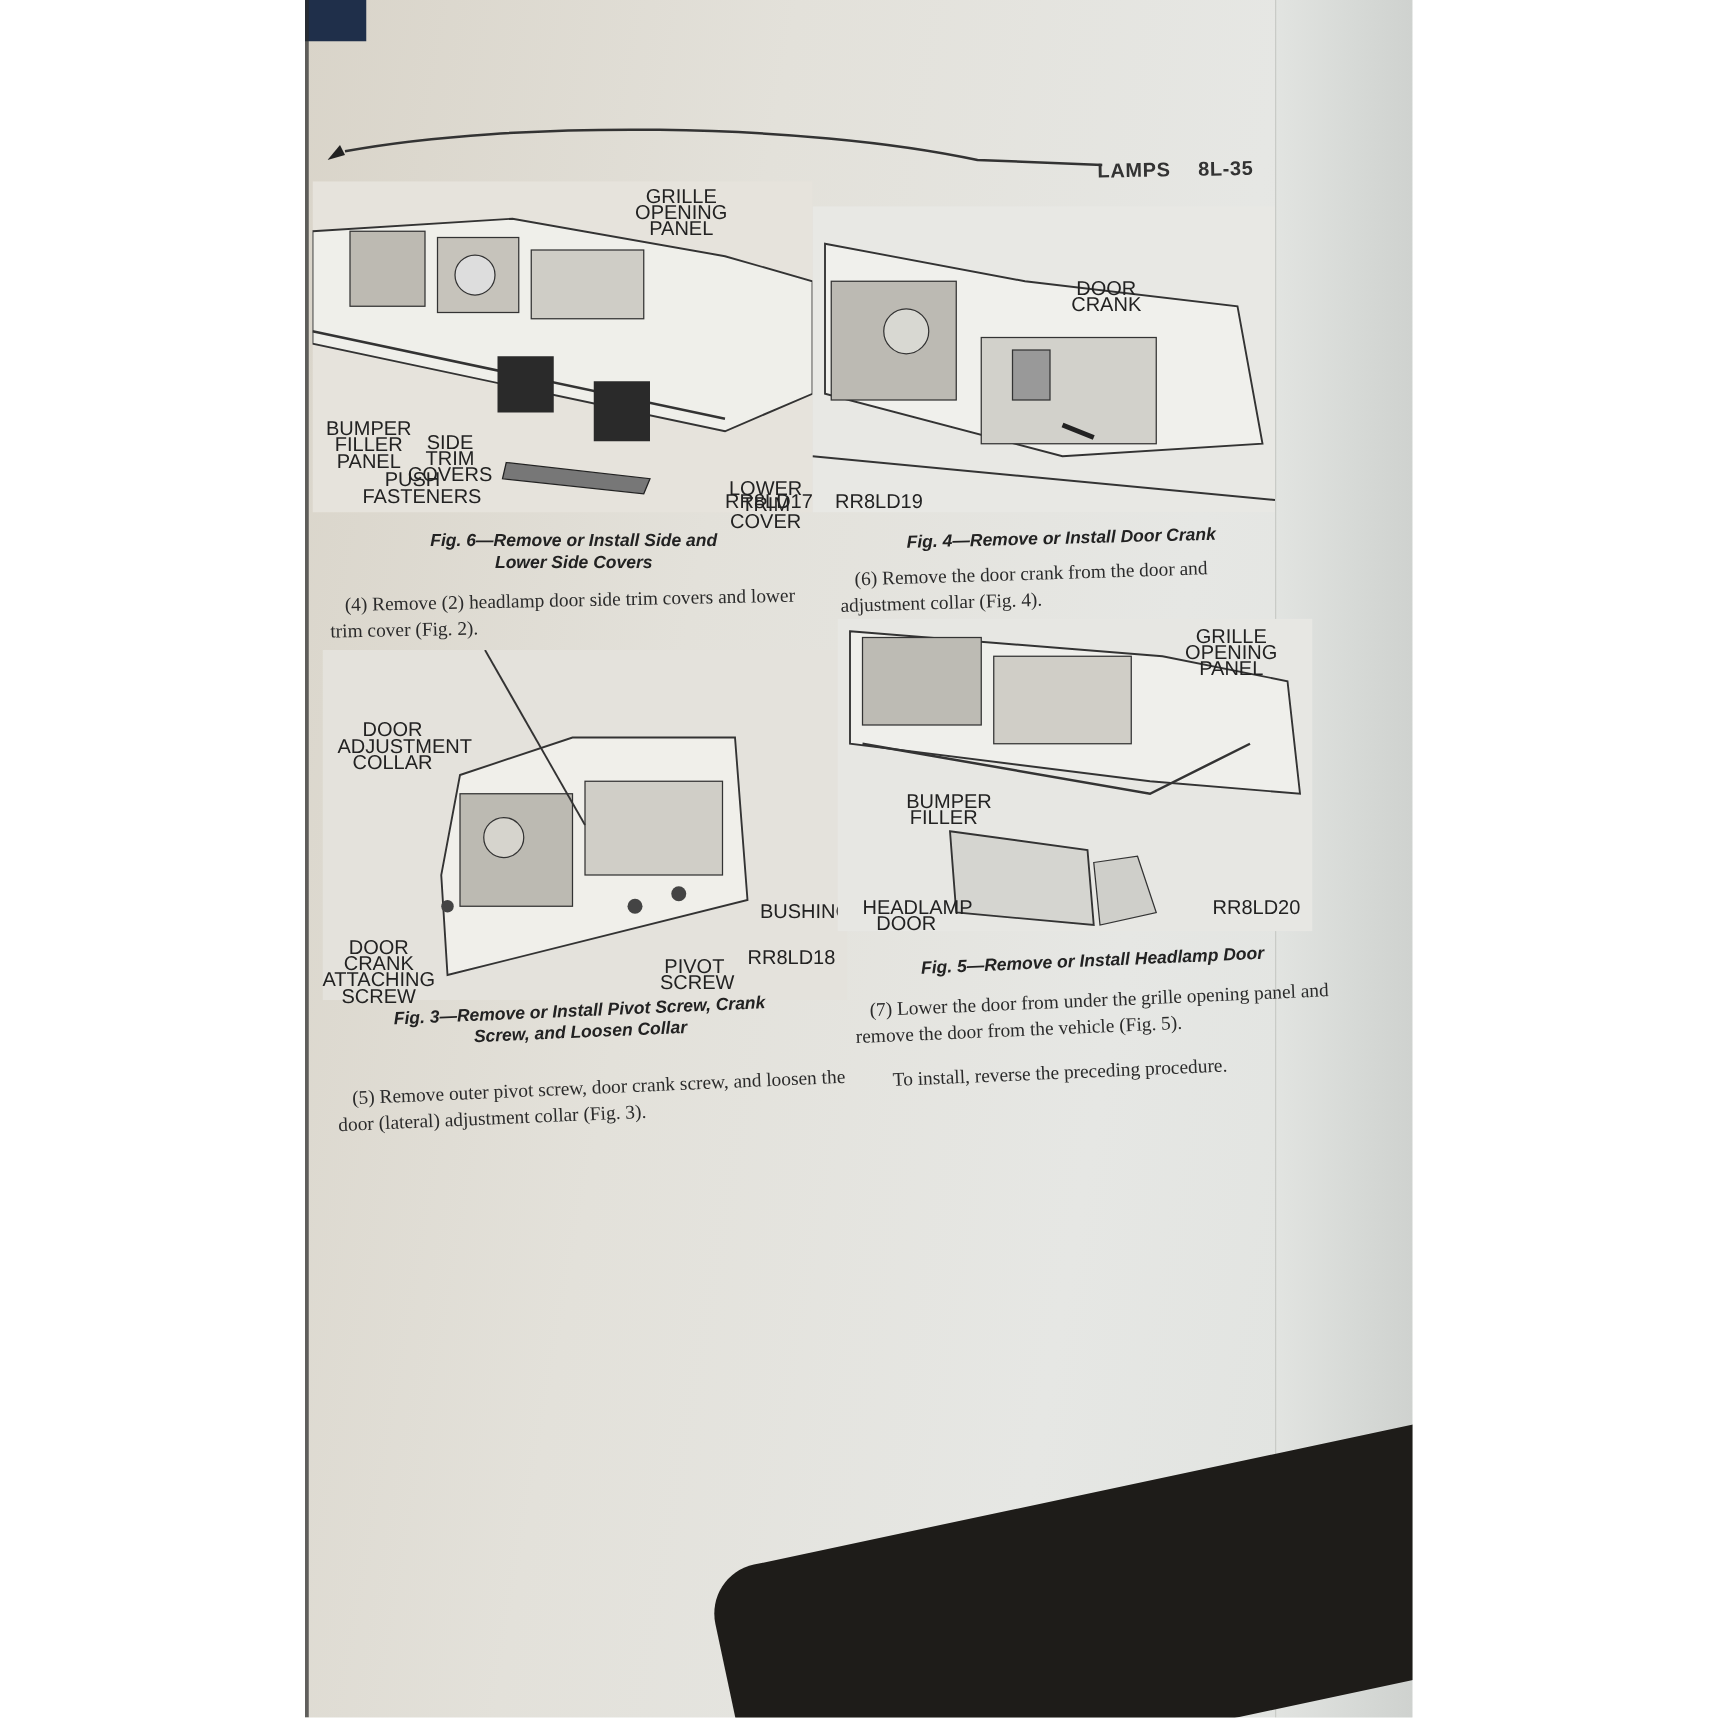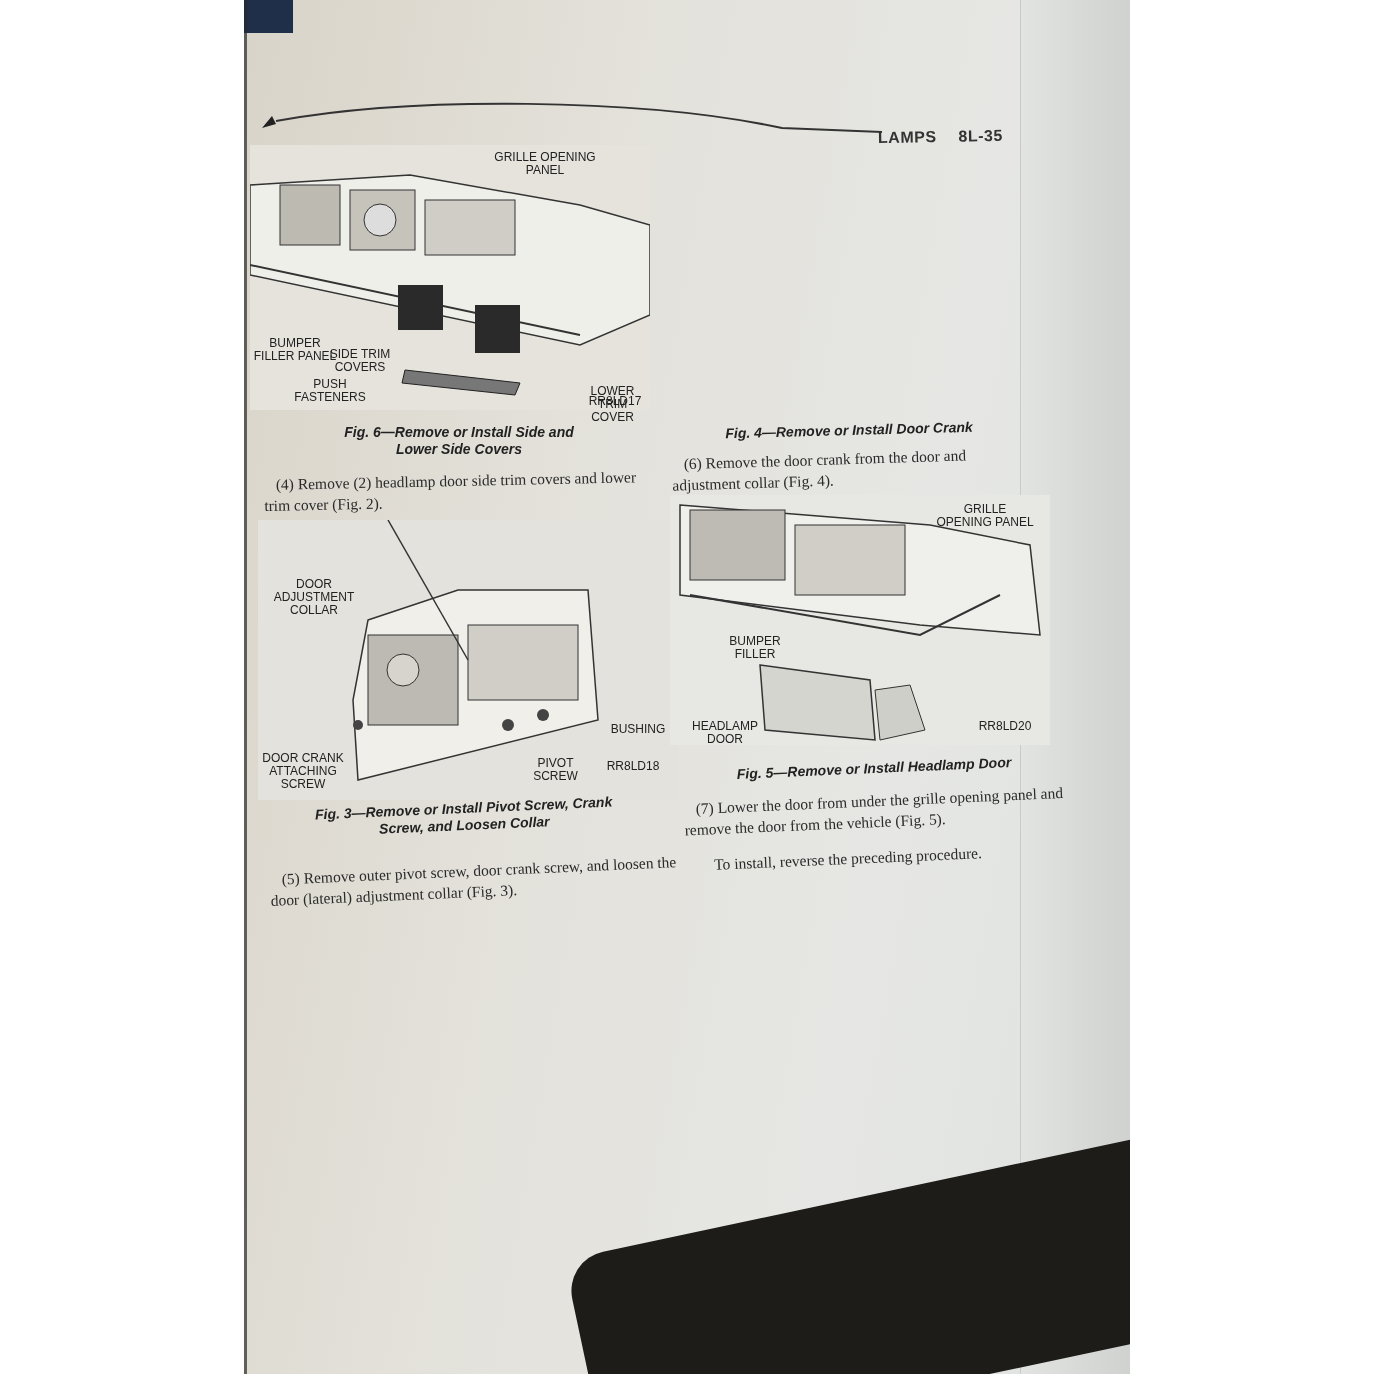--- a/index.html
+++ b/index.html
@@ -15,21 +15,21 @@
   .dark-bottom { position:absolute; left:320px; top:1260px; width:700px; height:200px; background:#1e1c19;
                  transform:rotate(-12deg); transform-origin:left top; border-radius:40px 0 0 0; }
 
   .header-rule { position:absolute; left:18px; top:88px; width:620px; height:60px; }
   .running-head { position:absolute; left:634px; top:128px; font-family:"Liberation Sans", sans-serif;
                   font-weight:bold; font-size:16px; color:#333; letter-spacing:.5px; transform:rotate(-1deg); }
   .page-num { margin-left:22px; }
 
   .fig { position:absolute; background:#e9e8e3; border:0; }
   .fig svg { width:100%; height:100%; display:block; }
-  .label { position:absolute; font-family:"Liberation Sans", sans-serif; font-size:12px; color:#222;
+  .label { position:absolute; font-family:"Liberation Sans", sans-serif; font-size:16px; color:#222;
            text-align:center; line-height:13px; text-transform:uppercase; }
   .caption { position:absolute; font-family:"Liberation Sans", sans-serif; font-weight:bold; font-style:italic;
              font-size:14px; color:#222; text-align:center; line-height:17px; }
   .para { position:absolute; font-size:15.5px; color:#2b2b2b; line-height:21px; }
 </style>
 </head>
 <body>
 
 <div class="photo">
   <div class="blue-corner"></div>
@@ -63,39 +63,53 @@
     <div class="label" style="left:40px;top:233px;width:80px;text-align:center;">PUSH FASTENERS</div>
     <div class="label" style="left:325px;top:240px;width:75px;">LOWER TRIM COVER</div>
     <div class="label" style="left:330px;top:250px;width:70px;">RR8LD17</div>
   </div>
   <div class="caption" style="left:70px;top:424px;width:290px;">
     <div>Fig. 6—Remove or Install Side and</div>
     <div>Lower Side Covers</div>
   </div>
   <div class="para" style="left:20px;top:470px;width:390px;transform:rotate(-1.2deg);text-indent:12px;">(4) Remove (2) headlamp door side trim covers and lower trim cover (Fig. 2).</div>
 
+  <div class="fig" style="left:406px;top:165px;width:370px;height:245px;background:transparent;">
+    <svg viewBox="0 0 370 245">
+      <rect x="0" y="0" width="370" height="245" fill="#e8e8e4"></rect>
+      <path d="M10 30 L170 60 L340 80 L360 190 L200 200 L10 150 Z" fill="#f0f0ec" stroke="#333" stroke-width="1.5"></path>
+      <rect x="15" y="60" width="100" height="95" fill="#bcbab3" stroke="#333"></rect>
+      <circle cx="75" cy="100" r="18" fill="#d8d8d2" stroke="#333"></circle>
+      <rect x="135" y="105" width="140" height="85" fill="#d2d1cb" stroke="#333"></rect>
+      <rect x="160" y="115" width="30" height="40" fill="#999" stroke="#333"></rect>
+      <path d="M200 175 L225 185" stroke="#222" stroke-width="4"></path>
+      <path d="M0 200 L370 235" stroke="#333" stroke-width="1.5"></path>
+    </svg>
+    <div class="label" style="left:205px;top:60px;width:60px;">DOOR CRANK</div>
+    <div class="label" style="left:18px;top:230px;width:70px;text-align:left;">RR8LD19</div>
+  </div>
   <div class="caption" style="left:460px;top:422px;width:290px;transform:rotate(-1.5deg);">Fig. 4—Remove or Install Door Crank</div>
   <div class="para" style="left:428px;top:448px;width:360px;transform:rotate(-1.8deg);text-indent:12px;">(6) Remove the door crank from the door and adjustment collar (Fig. 4).</div>
 
   <div class="fig" style="left:14px;top:520px;width:420px;height:280px;background:transparent;">
     <svg viewBox="0 0 420 280">
       <rect x="0" y="0" width="420" height="280" fill="#e4e2dc"></rect>
       <path d="M110 100 L200 70 L330 70 L340 200 L100 260 L95 180 Z" fill="#f0efea" stroke="#333" stroke-width="1.5"></path>
       <rect x="110" y="115" width="90" height="90" fill="#bcbab2" stroke="#333"></rect>
       <circle cx="145" cy="150" r="16" fill="#d6d4cd" stroke="#333"></circle>
       <rect x="210" y="105" width="110" height="75" fill="#d0cec7" stroke="#333"></rect>
       <circle cx="250" cy="205" r="6" fill="#444"></circle>
       <circle cx="285" cy="195" r="6" fill="#444"></circle>
       <circle cx="100" cy="205" r="5" fill="#444"></circle>
       <path d="M130 0 L210 140" stroke="#333" stroke-width="1.5"></path>
     </svg>
     <div class="label" style="left:12px;top:58px;width:88px;">DOOR ADJUSTMENT COLLAR</div>
     <div class="label" style="left:0px;top:232px;width:90px;">DOOR CRANK ATTACHING SCREW</div>
     <div class="label" style="left:350px;top:203px;width:60px;">BUSHING</div>
-    <div class="label" style="left:270px;top:237px;width:55px;text-align:center;">PIVOT SCREW</div>
+    <div class="label" style="left:270px;top:247px;width:55px;text-align:center;">PIVOT SCREW</div>
     <div class="label" style="left:340px;top:240px;width:70px;">RR8LD18</div>
   </div>
   <div class="caption" style="left:40px;top:800px;width:360px;transform:rotate(-2.5deg);">
     <div>Fig. 3—Remove or Install Pivot Screw, Crank</div>
     <div>Screw, and Loosen Collar</div>
   </div>
   <div class="para" style="left:26px;top:860px;width:410px;transform:rotate(-2.5deg);text-indent:12px;">(5) Remove outer pivot screw, door crank screw, and loosen the door (lateral) adjustment collar (Fig. 3).</div>
 
   <div class="fig" style="left:426px;top:495px;width:380px;height:250px;background:transparent;">
     <svg viewBox="0 0 380 250">

